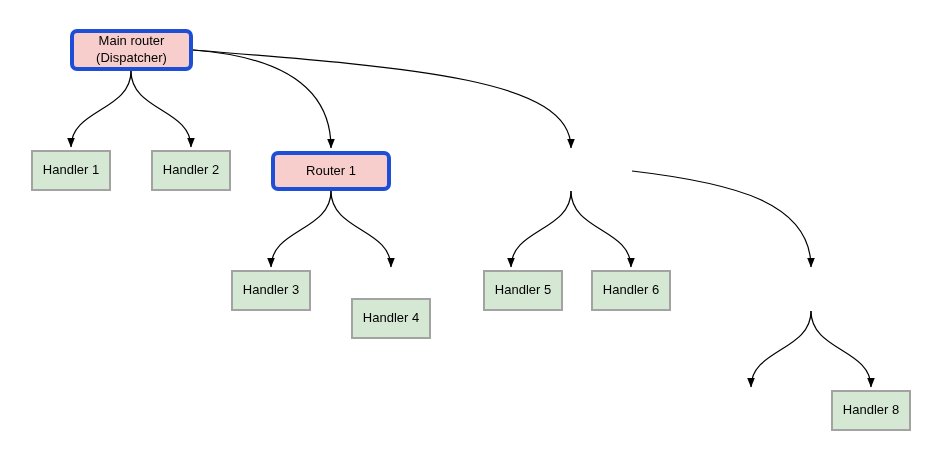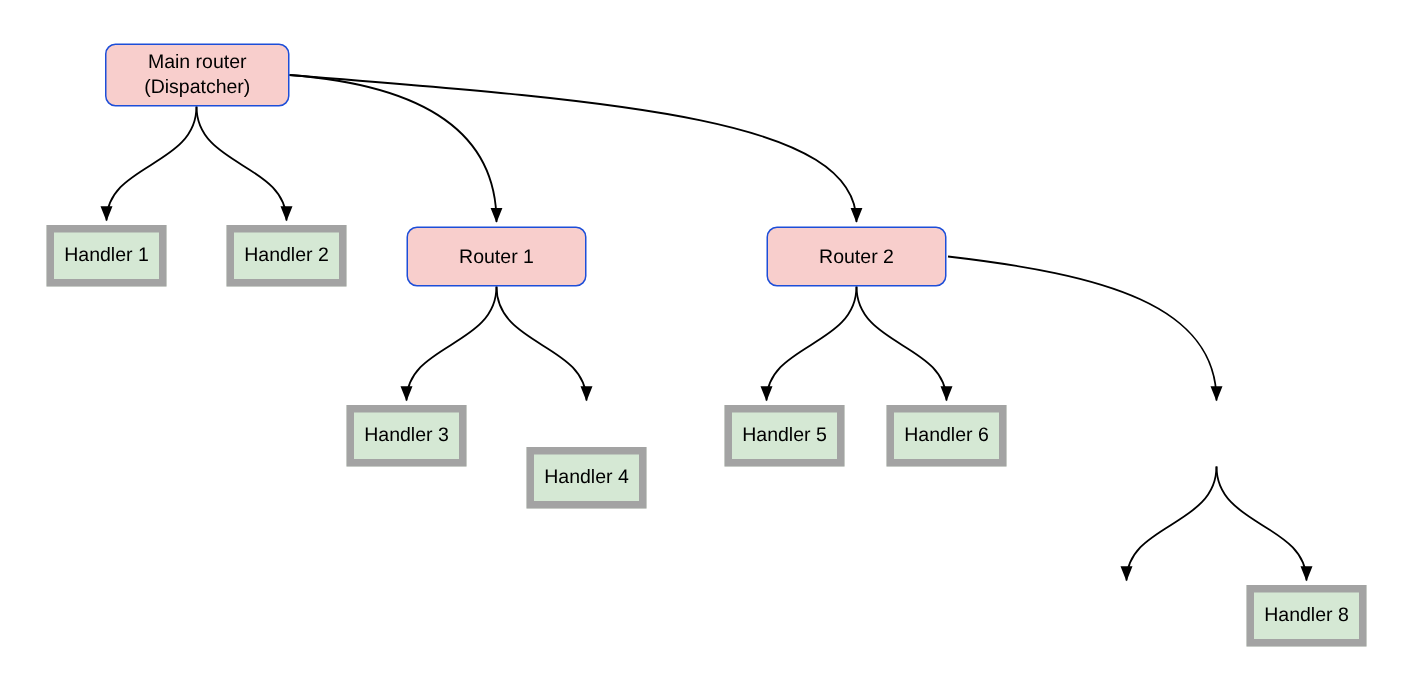--- a/index.html
+++ b/index.html
@@ -30,26 +30,26 @@
     justify-content: center;
     text-align: center;
     font-size: 13px;
     line-height: 1.3;
     color: #000000;
     white-space: pre-line;
     cursor: default;
   }
   .router {
     background: #f8cecc;
-    border: 1px solid #1d4ed8;
+    border: 4px solid #1d4ed8;
     border-radius: 7px;
   }
   .handler {
     background: #d5e8d4;
-    border: 5px solid #a3a3a3;
+    border: 2px solid #a3a3a3;
   }
 </style>
 </head>
 <body>
 
 <div class="canvas">
 
   <svg class="edges" viewBox="0 0 941 461" xmlns="http://www.w3.org/2000/svg">
     <defs>
       <marker id="arrow" markerWidth="11" markerHeight="9" refX="9.5" refY="4" orient="auto" markerUnits="userSpaceOnUse">
@@ -73,21 +73,20 @@
 
   <div class="node router" style="left:70px; top:29px; width:123px; height:42px;">Main router
 (Dispatcher)</div>
 
   <div class="node handler" style="left:31px; top:150px; width:80px; height:41px;">Handler 1</div>
 
   <div class="node handler" style="left:151px; top:150px; width:80px; height:41px;">Handler 2</div>
 
   <div class="node router" style="left:271px; top:151px; width:120px; height:40px;">Router 1</div>
 
-  <div class="node router" style="left:511px; top:151px; width:120px; height:40px;">Router 2</div>
 
   <div class="node handler" style="left:231px; top:270px; width:80px; height:41px;">Handler 3</div>
 
   <div class="node handler" style="left:351px; top:270px; width:80px; height:41px;margin-top:28px;">Handler 4</div>
 
   <div class="node handler" style="left:471px; top:270px; width:80px; height:41px;margin-left:12px;">Handler 5</div>
 
   <div class="node handler" style="left:591px; top:270px; width:80px; height:41px;">Handler 6</div>
 
 

